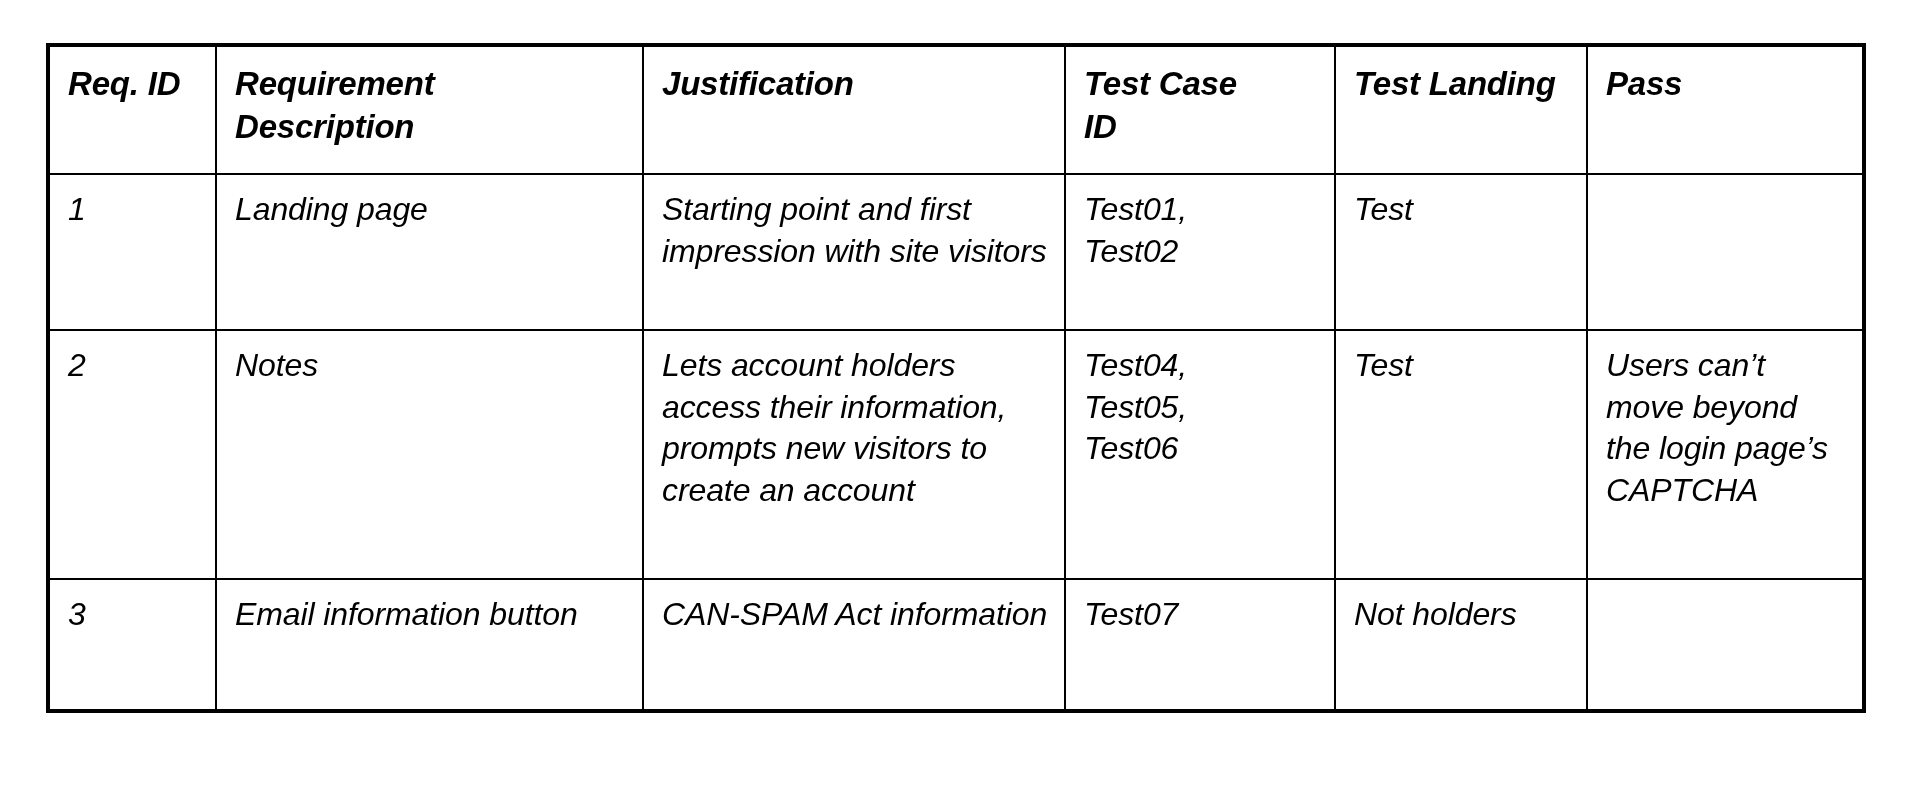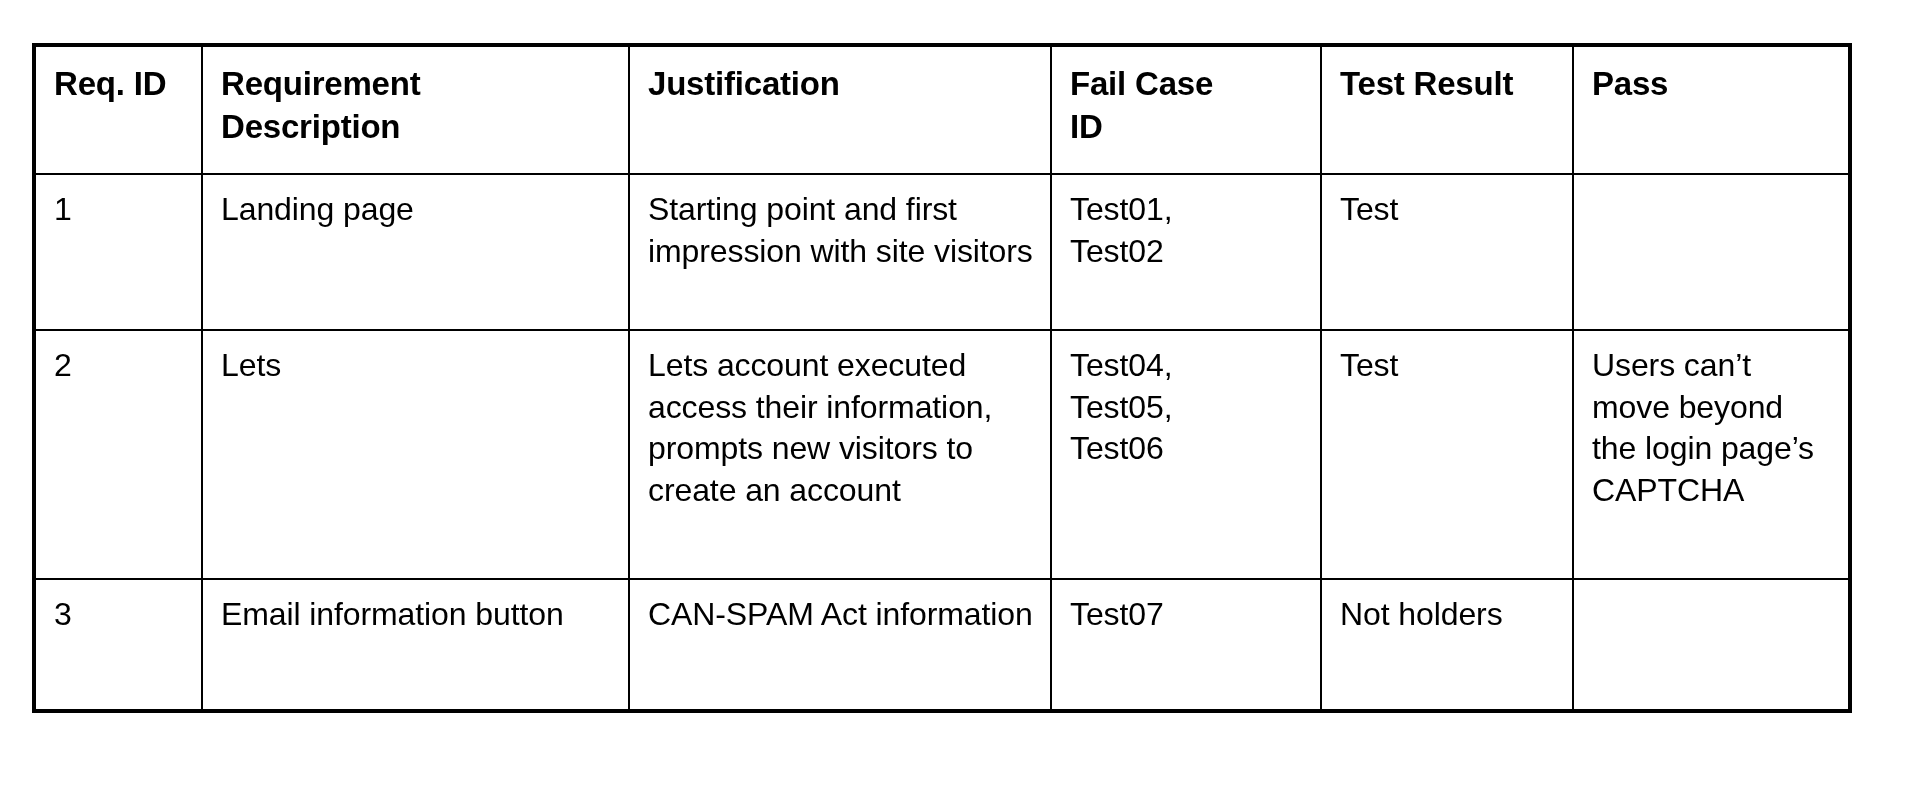--- a/index.html
+++ b/index.html
@@ -18,23 +18,24 @@
   #page {
     position: relative;
     width: 1920px;
     height: 808px;
     background: #ffffff;
   }
 
   
   .matrix-wrap {
     position: absolute;
-    left: 32px;
+    left: 46px;
     top: 43px;
     width: 1556px;
+    font-style: italic;
   }
 
   table.matrix {
     border-collapse: collapse;
     table-layout: fixed;
     width: 1820px;
     background: #ffffff;
     border: 4px solid #000000;
   }
 
@@ -90,43 +91,43 @@
         <col class="c-result">
         <col class="c-notes">
       </colgroup>
 
       <thead data-name="table-header">
         <tr data-name="table-header-row">
           <th data-name="column-header-req-id">Req. ID</th>
           <th data-name="column-header-description">Requirement
 Description</th>
           <th data-name="column-header-justification">Justification</th>
-          <th data-name="column-header-test-case-id">Fail Case
+          <th data-name="column-header-test-case-id">Test Case
 ID</th>
-          <th data-name="column-header-test-result">Test Result</th>
+          <th data-name="column-header-test-result">Test Landing</th>
           <th data-name="column-header-notes">Pass</th>
         </tr>
       </thead>
 
       <tbody data-name="table-body">
 
         <tr class="row-1" data-name="table-row">
           <td data-name="cell-req-id">1</td>
           <td data-name="cell-description">Landing page</td>
           <td data-name="cell-justification">Starting point and first impression with site visitors</td>
           <td data-name="cell-test-case-id">Test01,
 Test02</td>
           <td data-name="cell-test-result">Test</td>
           <td data-name="cell-notes"></td>
         </tr>
 
         <tr class="row-2" data-name="table-row">
           <td data-name="cell-req-id">2</td>
-          <td data-name="cell-description">Lets</td>
-          <td data-name="cell-justification">Lets account executed access their information, prompts new visitors to create an account</td>
+          <td data-name="cell-description">Notes</td>
+          <td data-name="cell-justification">Lets account holders access their information, prompts new visitors to create an account</td>
           <td data-name="cell-test-case-id">Test04,
 Test05,
 Test06</td>
           <td data-name="cell-test-result">Test</td>
           <td data-name="cell-notes">Users can’t move beyond the login page’s CAPTCHA</td>
         </tr>
 
         <tr class="row-3" data-name="table-row">
           <td data-name="cell-req-id">3</td>
           <td data-name="cell-description">Email information button</td>

